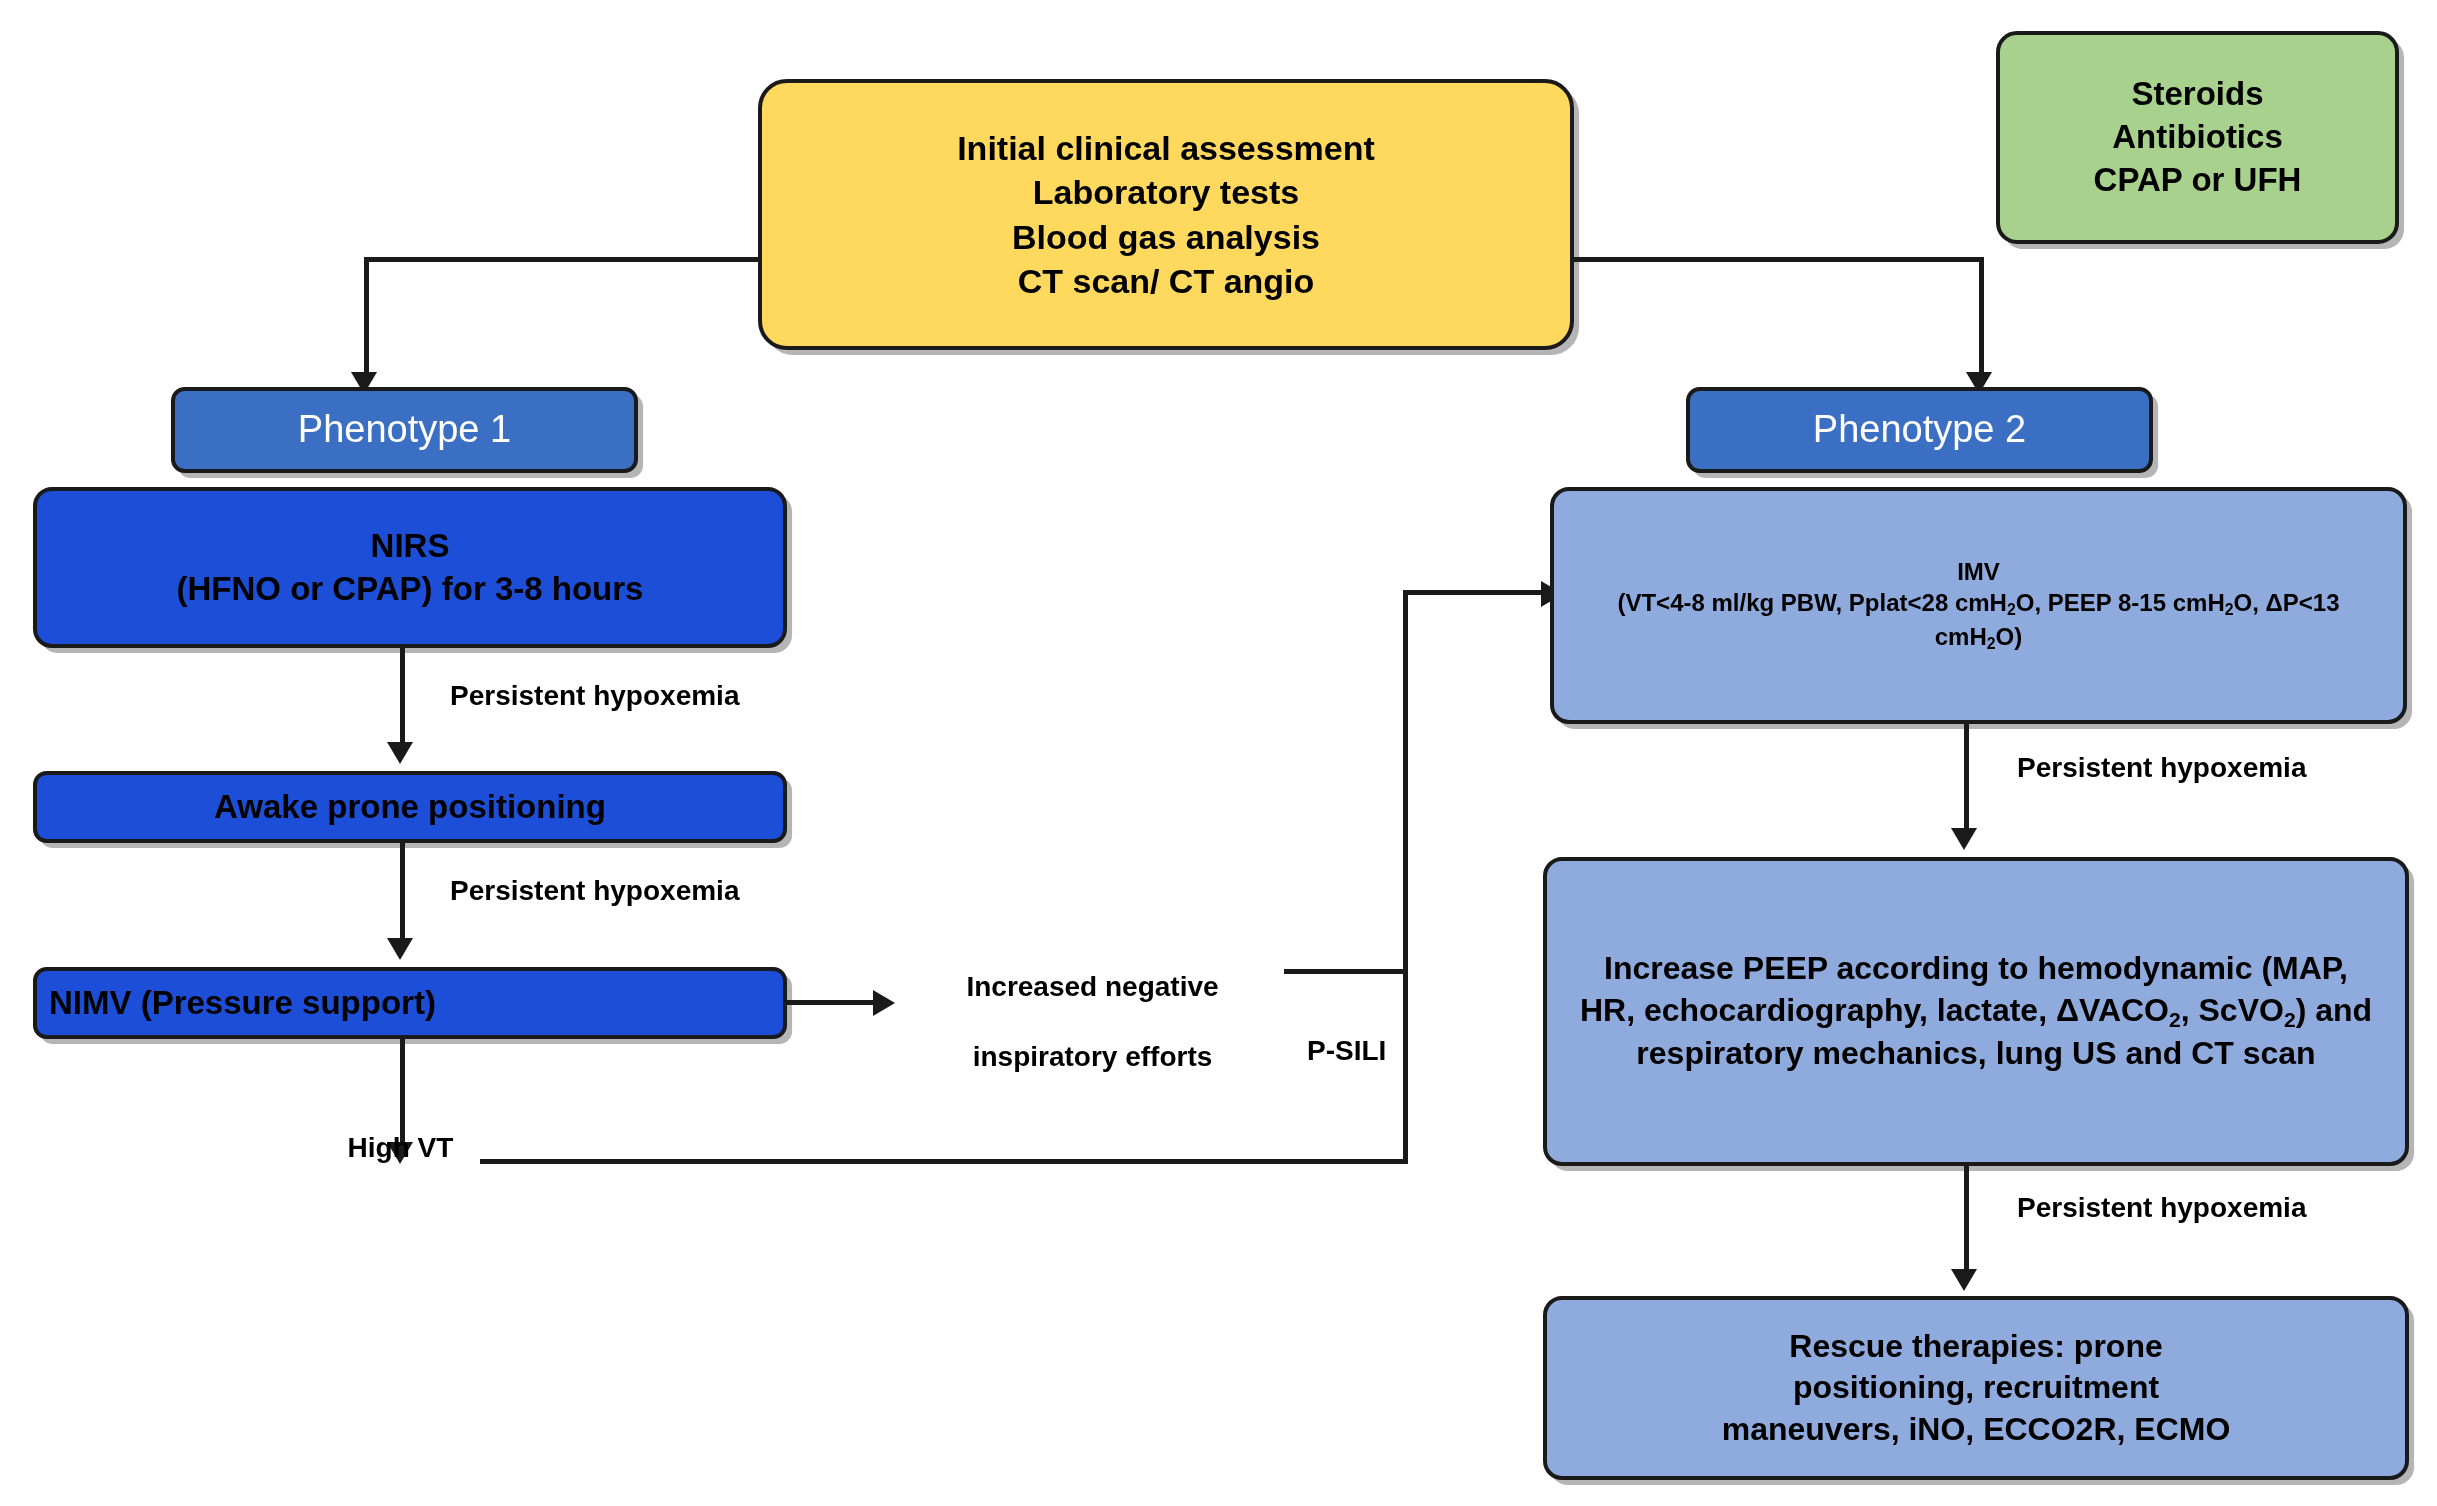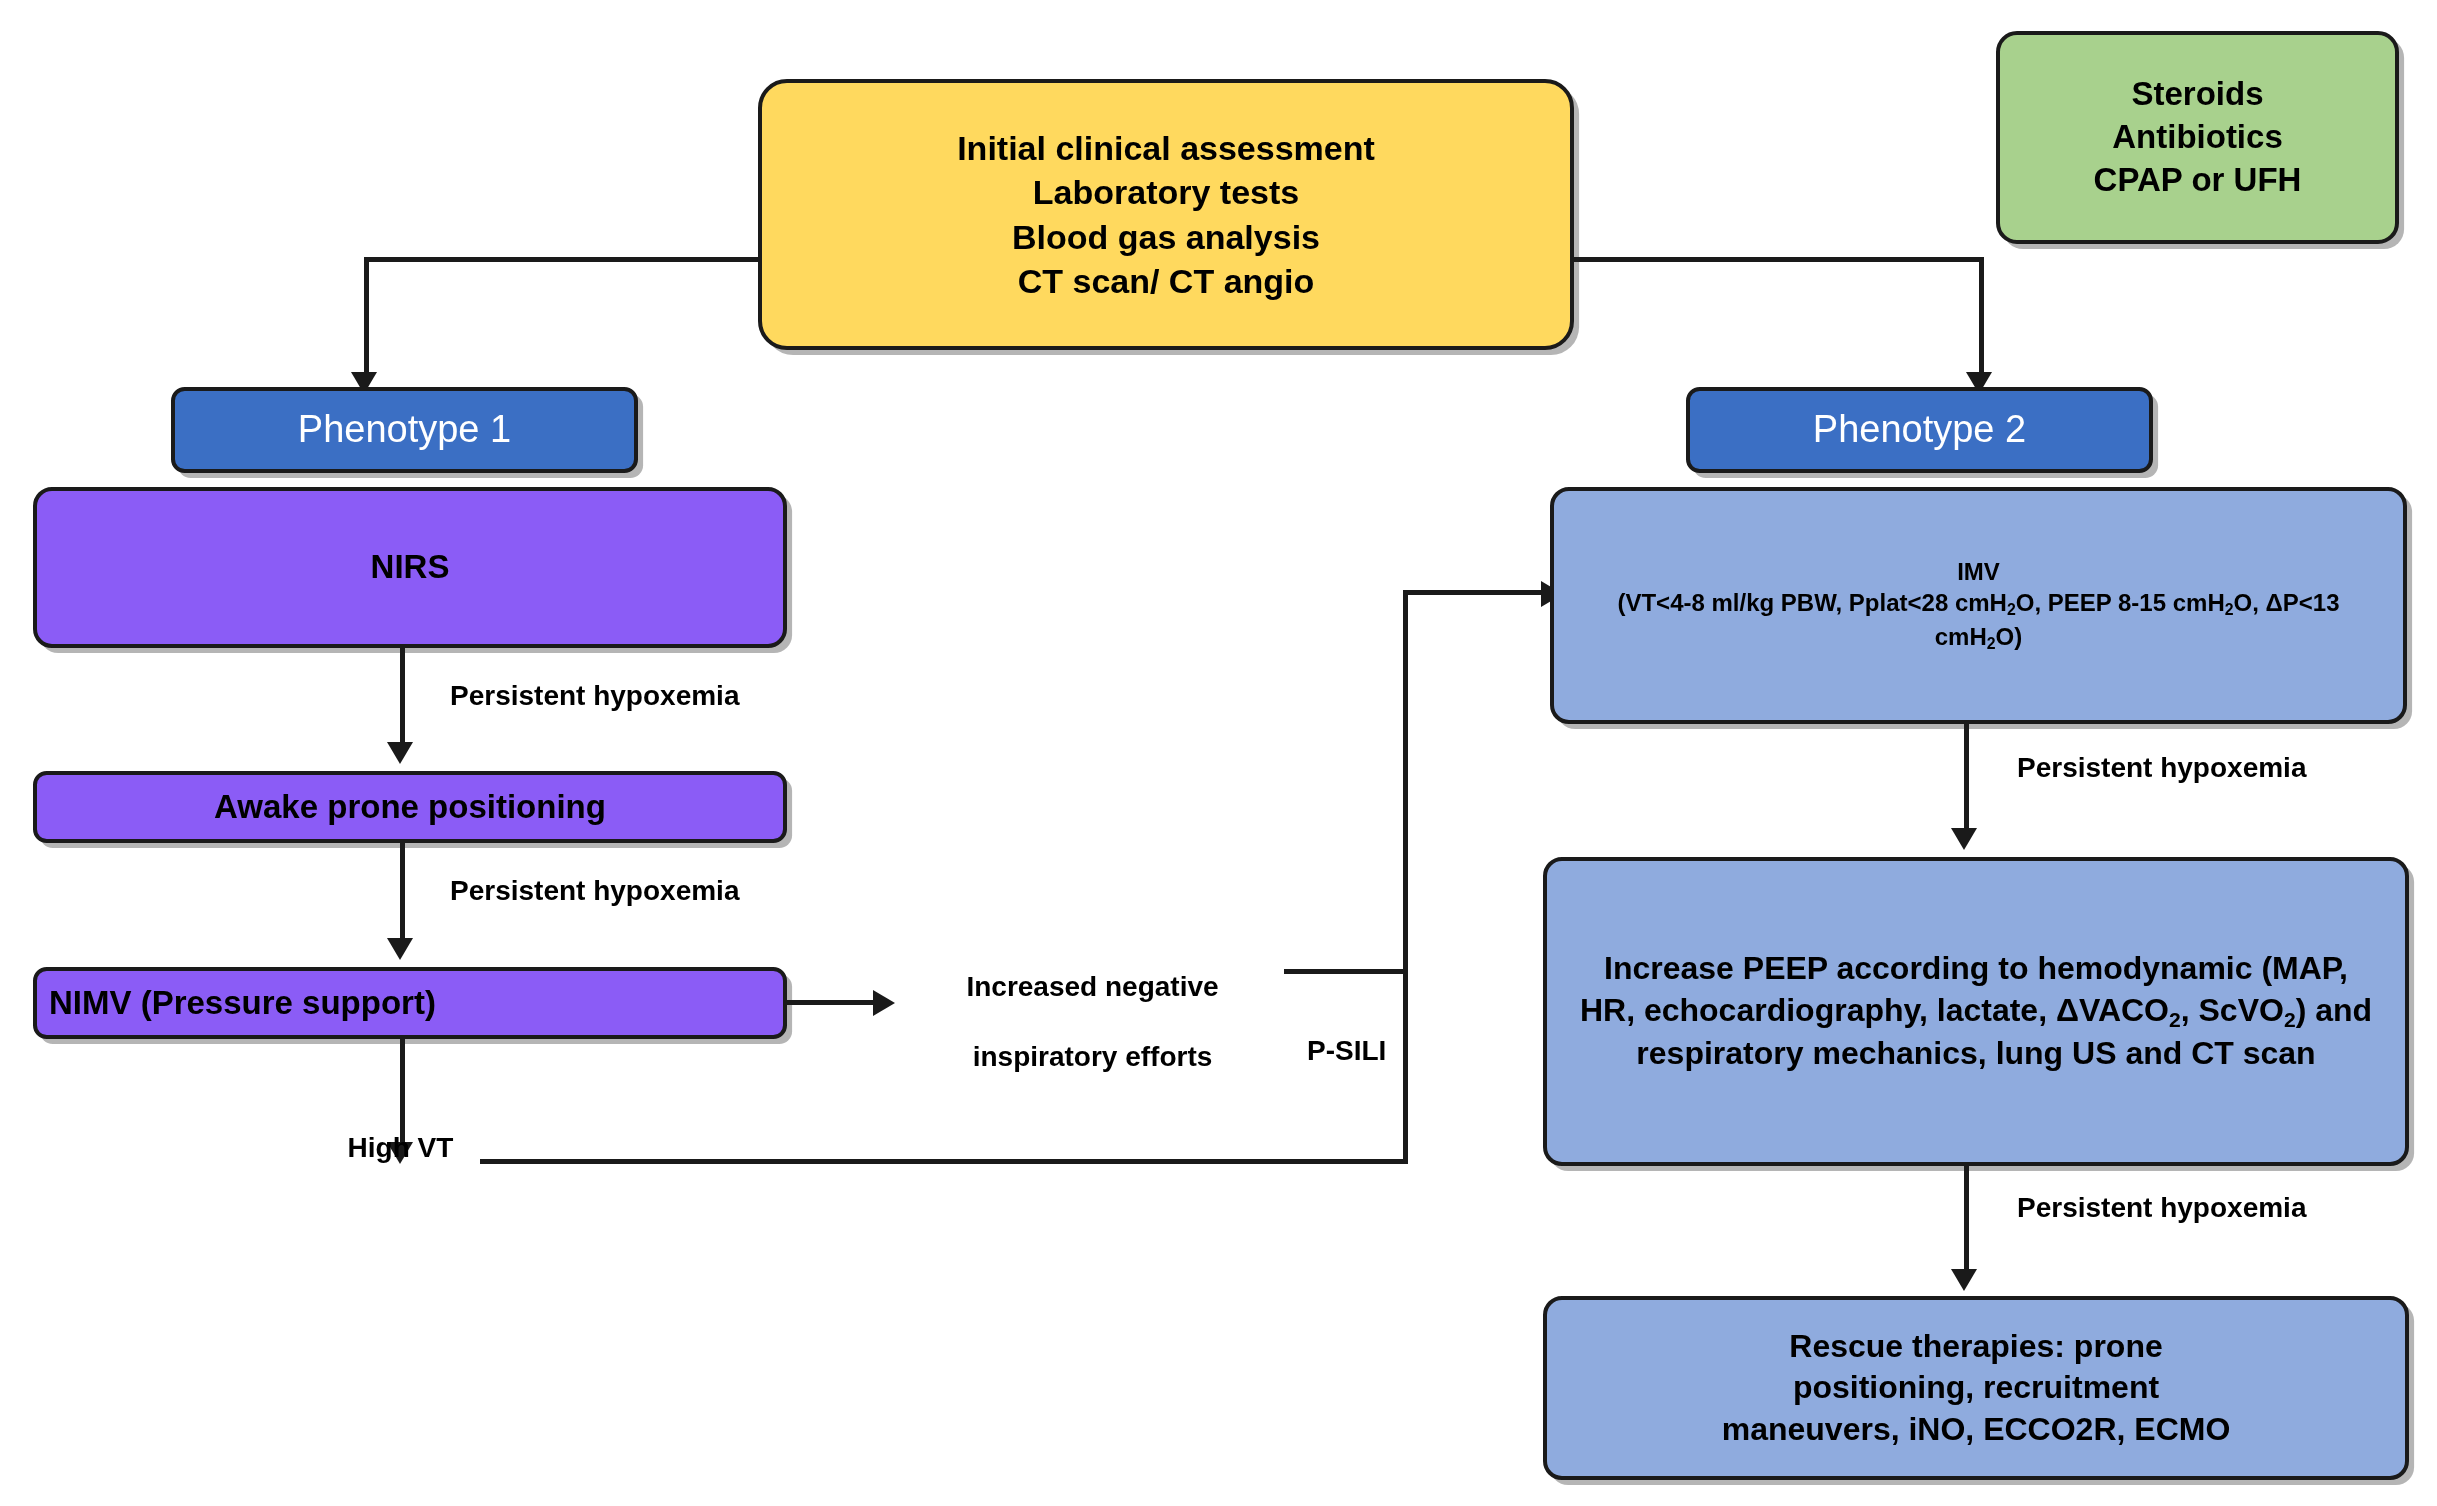--- a/index.html
+++ b/index.html
@@ -30,21 +30,21 @@
     line-height: 1.30;
     padding: 5.1px 12px;
     box-shadow: 6px 6px 0 -0.9px rgba(90,90,90,0.45);
   }
   .rounded-lg { border-radius: 29px; }
   .rounded-md { border-radius: 19px; }
   .rounded-sm { border-radius: 13.7px; }
 
   .fill-yellow { background: #FFD95E; }
   .fill-green  { background: #A8D18D; border-radius: 21px; }
-  .fill-peach  { background: #8b5cf6; }
+  .fill-peach  { background: #1d4ed8; }
   .fill-blue   { background: #8FABDE; }
   .fill-header { background: #3B6FC4; color: #ffffff; font-weight: normal; }
 
   .plain-label {
     position: absolute;
     font-weight: bold;
     color: #000000;
     font-size: 28px;
     line-height: 1.25;
     text-align: center;
@@ -100,20 +100,21 @@
   <div class="ln h" style="left:1571px; top:257px; width:413px;"></div>
   <div class="ln v" style="left:1979px; top:257px; height:122px;"></div>
   <div class="arrow-down" style="left:1966px; top:372px;"></div>
 
   <div class="node rounded-sm fill-header" style="left:171px; top:387px; width:467px; height:86px; font-size:38px;">
     <span>Phenotype 1</span>
   </div>
 
   <div class="node rounded-md fill-peach" style="left:33px; top:487px; width:754px; height:161px; font-size:33px; flex-direction:column;">
     <div>NIRS</div>
+    <div>(HFNO or CPAP) for 3-8 hours</div>
   </div>
 
   <div class="ln v" style="left:400px; top:648px; height:101px;"></div>
   <div class="arrow-down" style="left:387px; top:742px;"></div>
   <div class="plain-label left" style="left:430px; top:678px;">Persistent hypoxemia</div>
 
   <div class="node rounded-sm fill-peach" style="left:33px; top:771px; width:754px; height:72px; font-size:33px;">
     <span>Awake prone positioning</span>
   </div>
 

